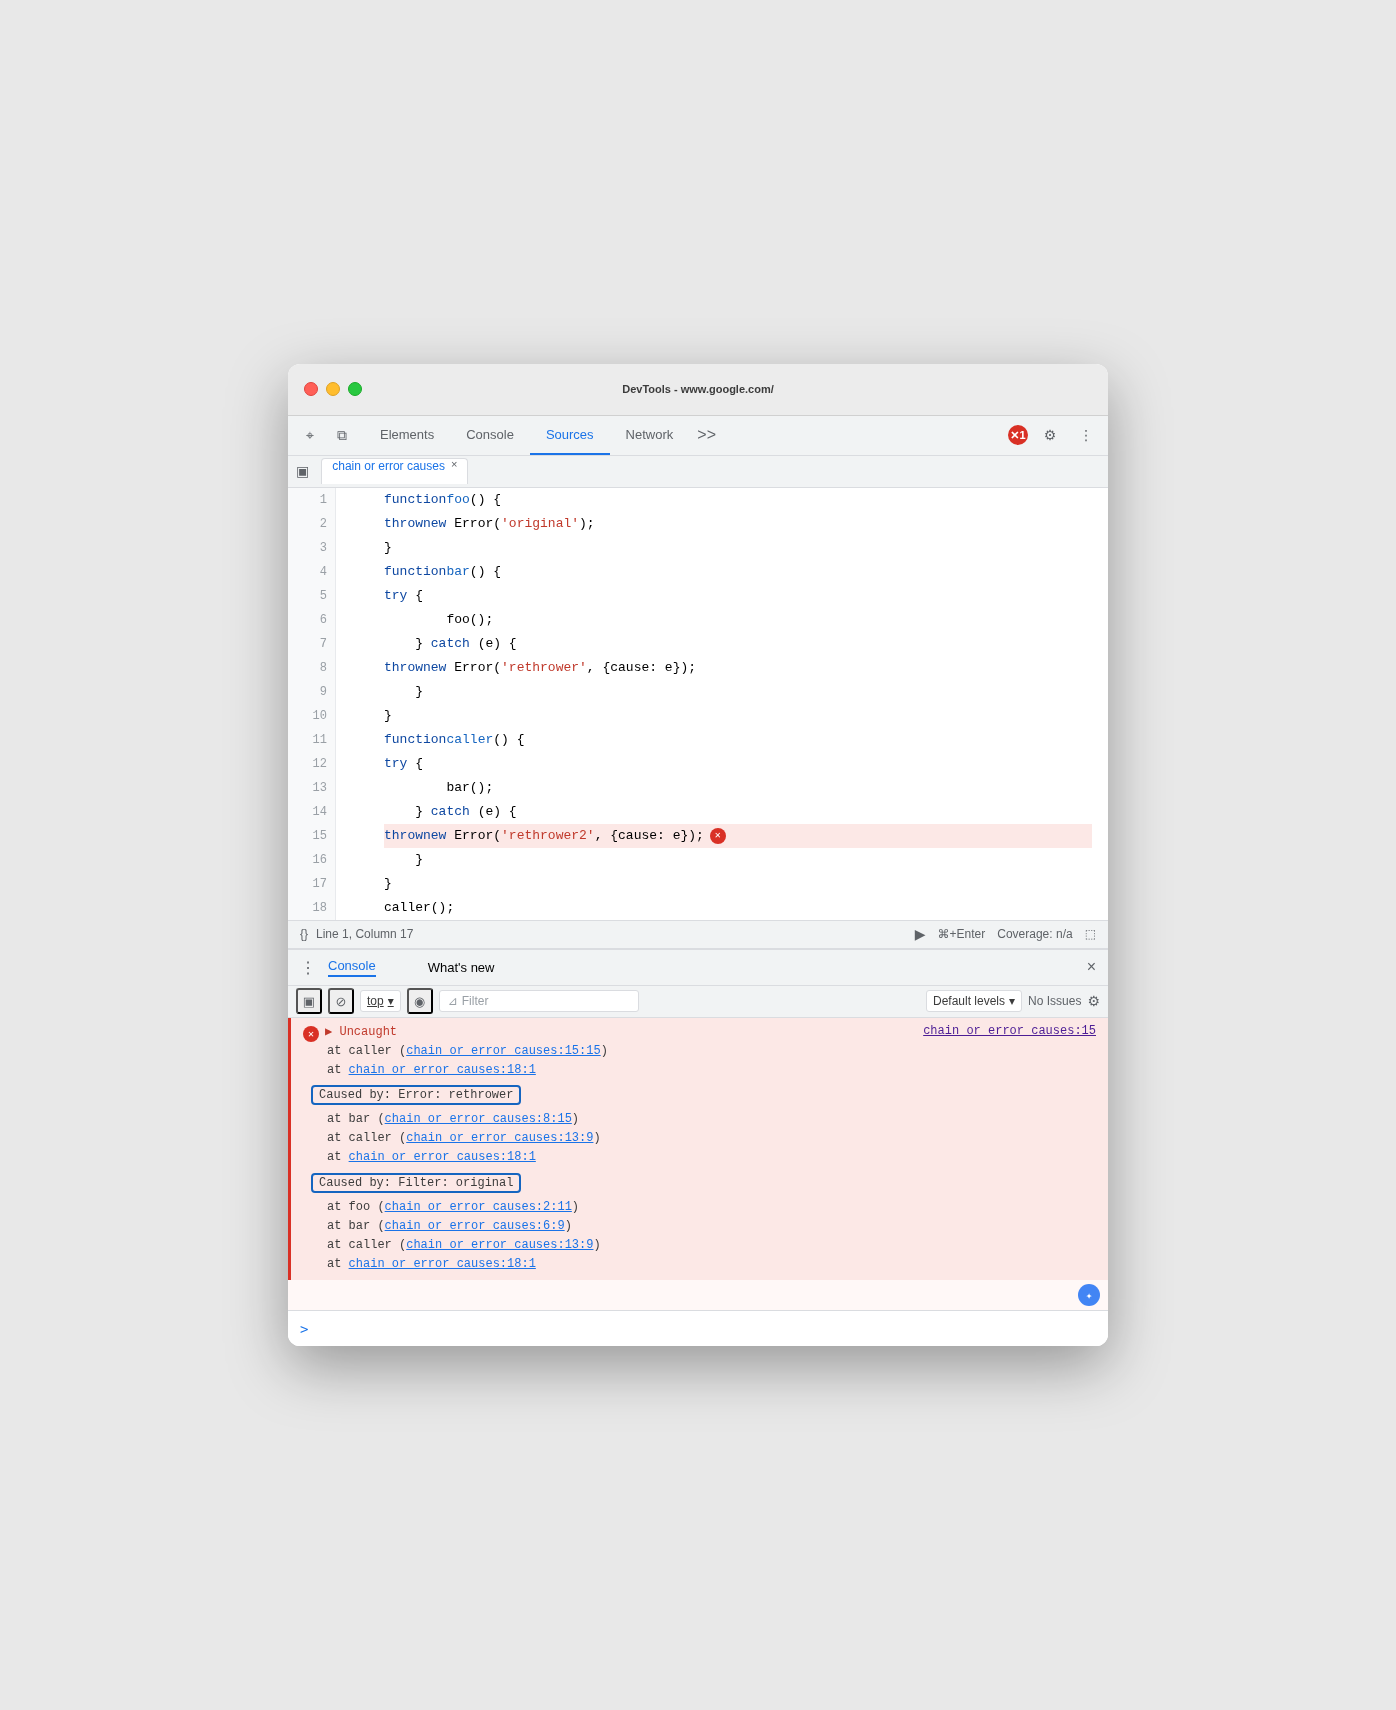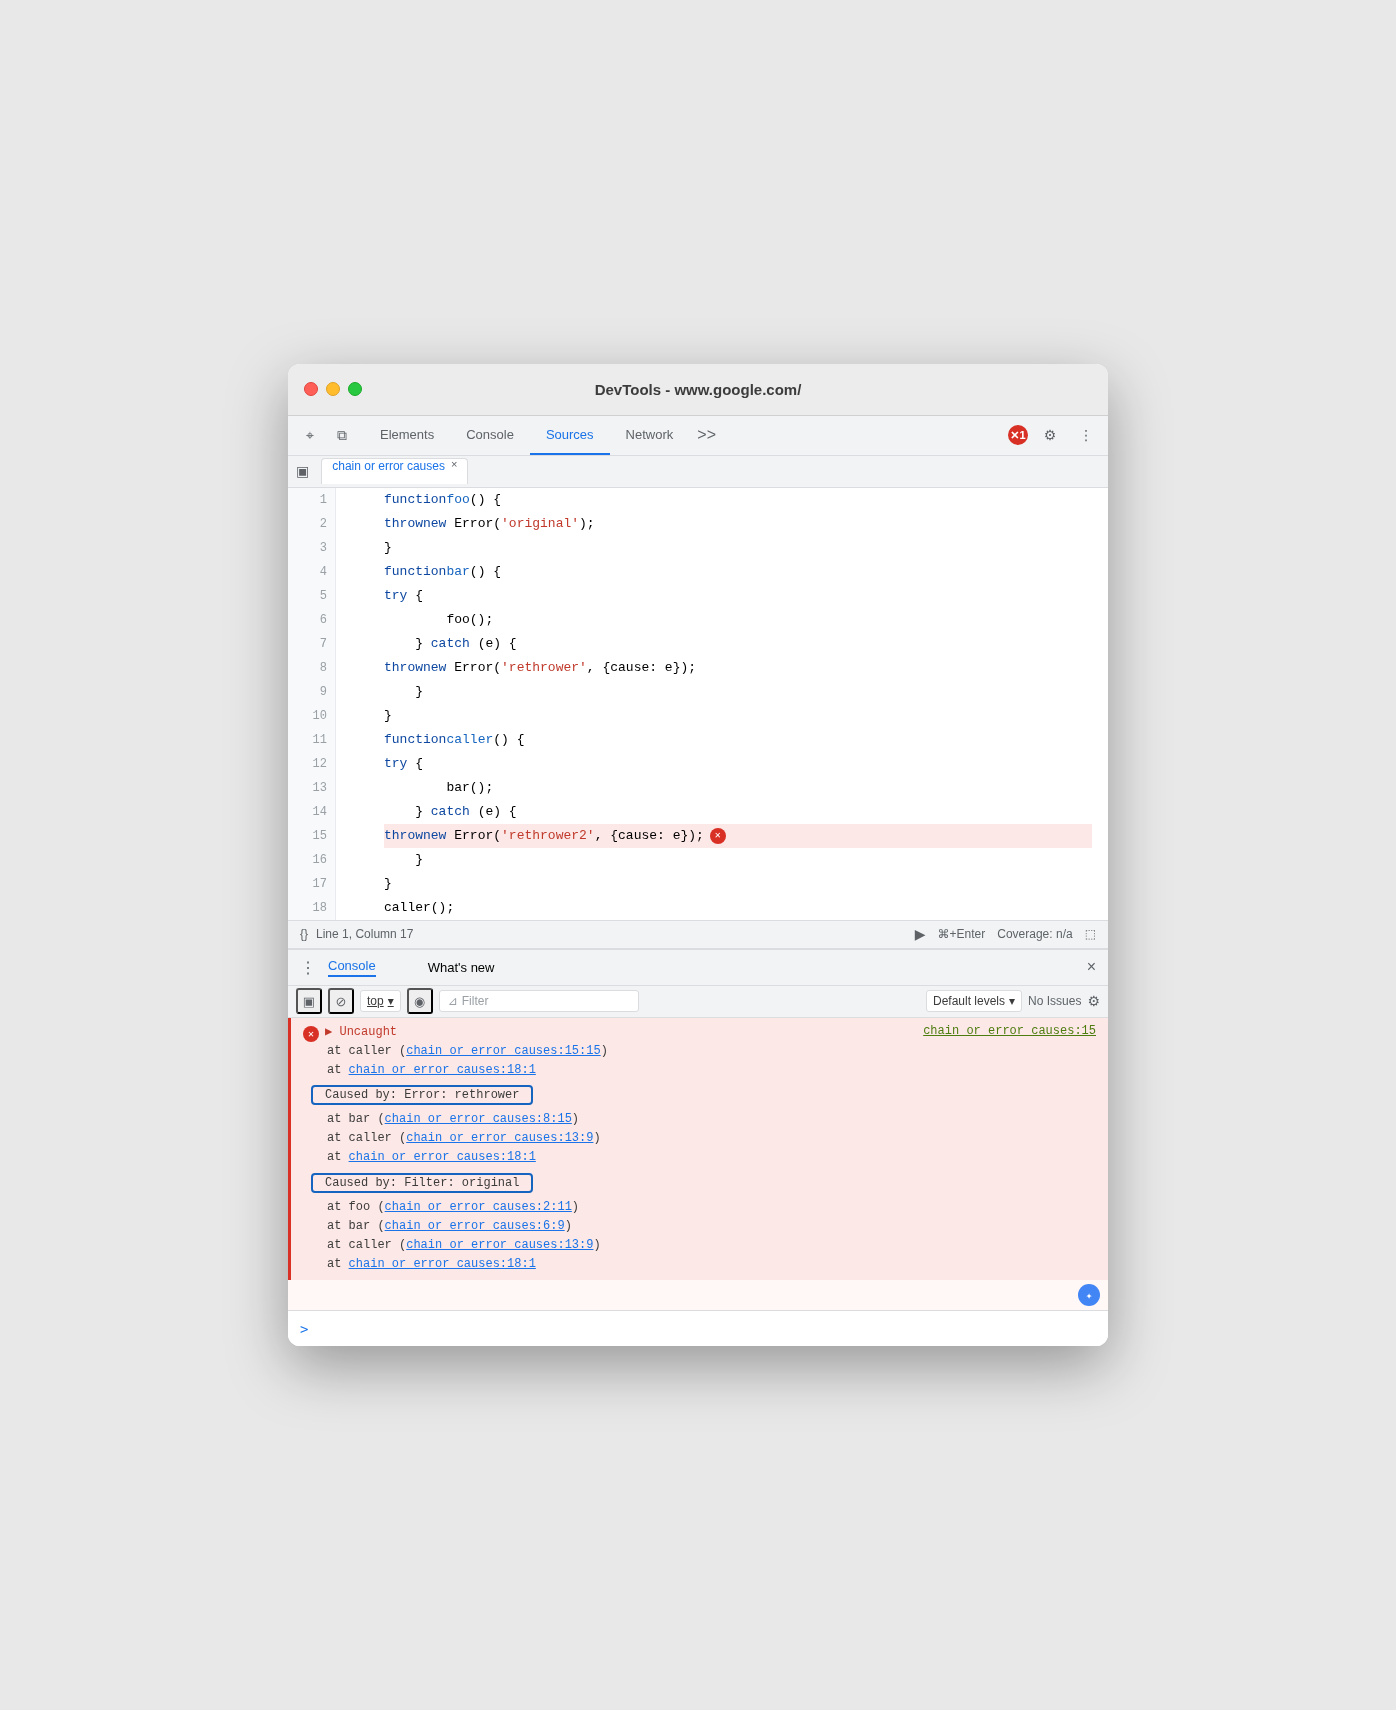--- a/index.html
+++ b/index.html
@@ -40,21 +40,21 @@
       border-radius: 50%;
       display: inline-block;
     }
     .btn-close { background: #ff5f57; border: 1px solid #e0443e; }
     .btn-minimize { background: #ffbd2e; border: 1px solid #dfa123; }
     .btn-maximize { background: #28c840; border: 1px solid #1aab29; }
     .titlebar-title {
       position: absolute;
       left: 50%;
       transform: translateX(-50%);
-      font-size: 15px;
+      font-size: 11px;
       font-weight: 600;
       color: #3c3c3c;
     }
     
     .devtools-topbar {
       background: #f1f3f4;
       border-bottom: 1px solid #dadce0;
       display: flex;
       align-items: center;
       padding: 0 8px;
@@ -368,42 +368,42 @@
       align-items: center;
       justify-content: center;
       color: white;
       font-size: 10px;
       font-weight: bold;
       flex-shrink: 0;
       margin-top: 2px;
     }
     .error-main-text { color: #c0392b; font-size: 12px; }
     .error-link {
-      color: #4d7c0f;
+      color: #4c1d95;
       text-decoration: underline;
       cursor: pointer;
       margin-left: auto;
       font-size: 12px;
     }
     .error-stack-line {
       padding-left: 24px;
       color: #3c3c3c;
       font-size: 12px;
       line-height: 1.6;
     }
     .error-stack-link {
       color: #1a73e8;
       text-decoration: underline;
       cursor: pointer;
     }
     .caused-by-box {
       display: inline-block;
       border: 2px solid #1565c0;
       border-radius: 4px;
-      padding: 1px 12px;
+      padding: 1px 6px;
       background: #fce8e6;
       font-size: 12px;
       color: #3c3c3c;
       margin: 2px 0;
       margin-left: 4px;
     }
     .console-input-area {
       border-top: 1px solid #dadce0;
       padding: 6px 12px;
       display: flex;

